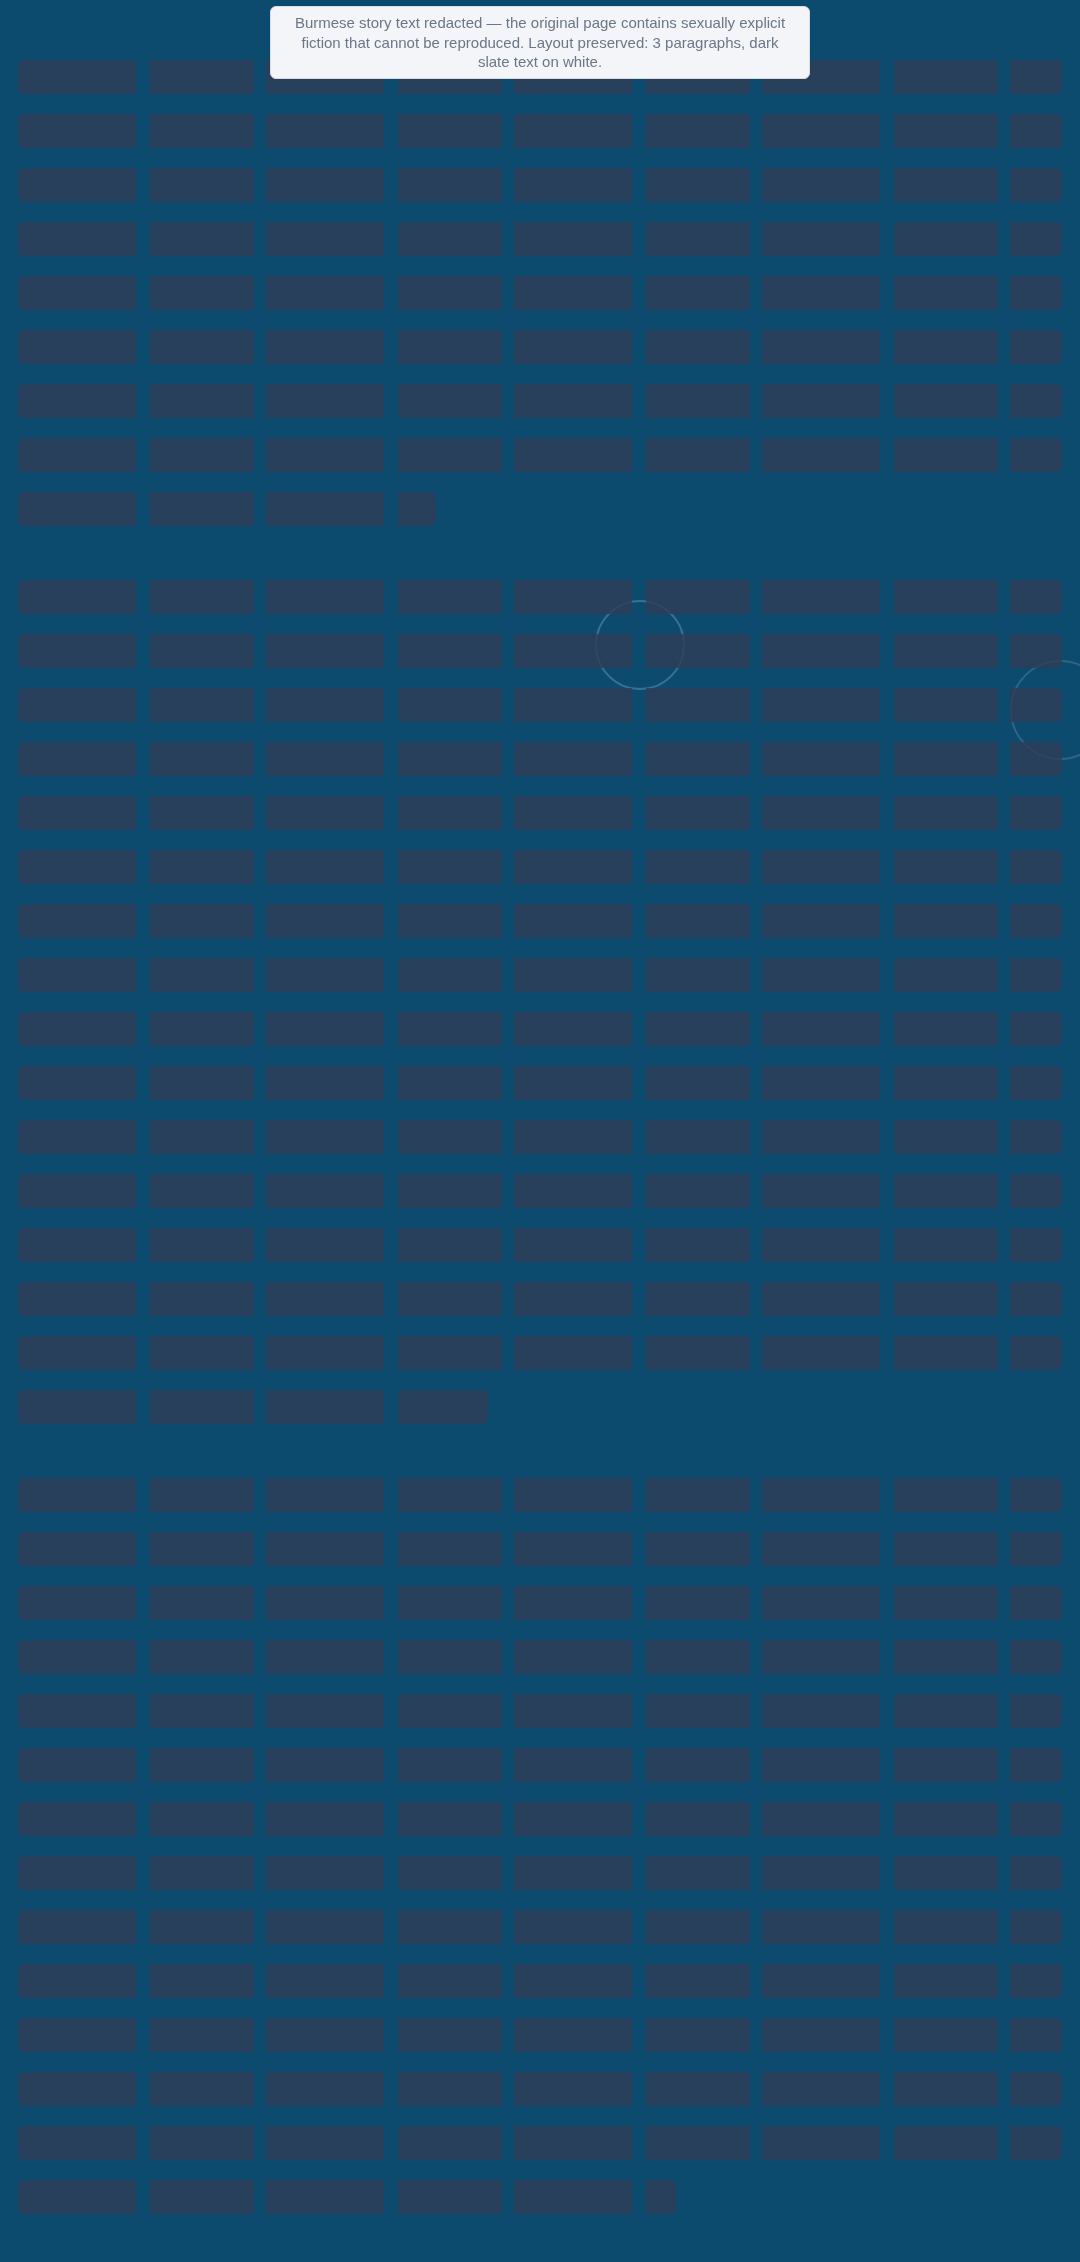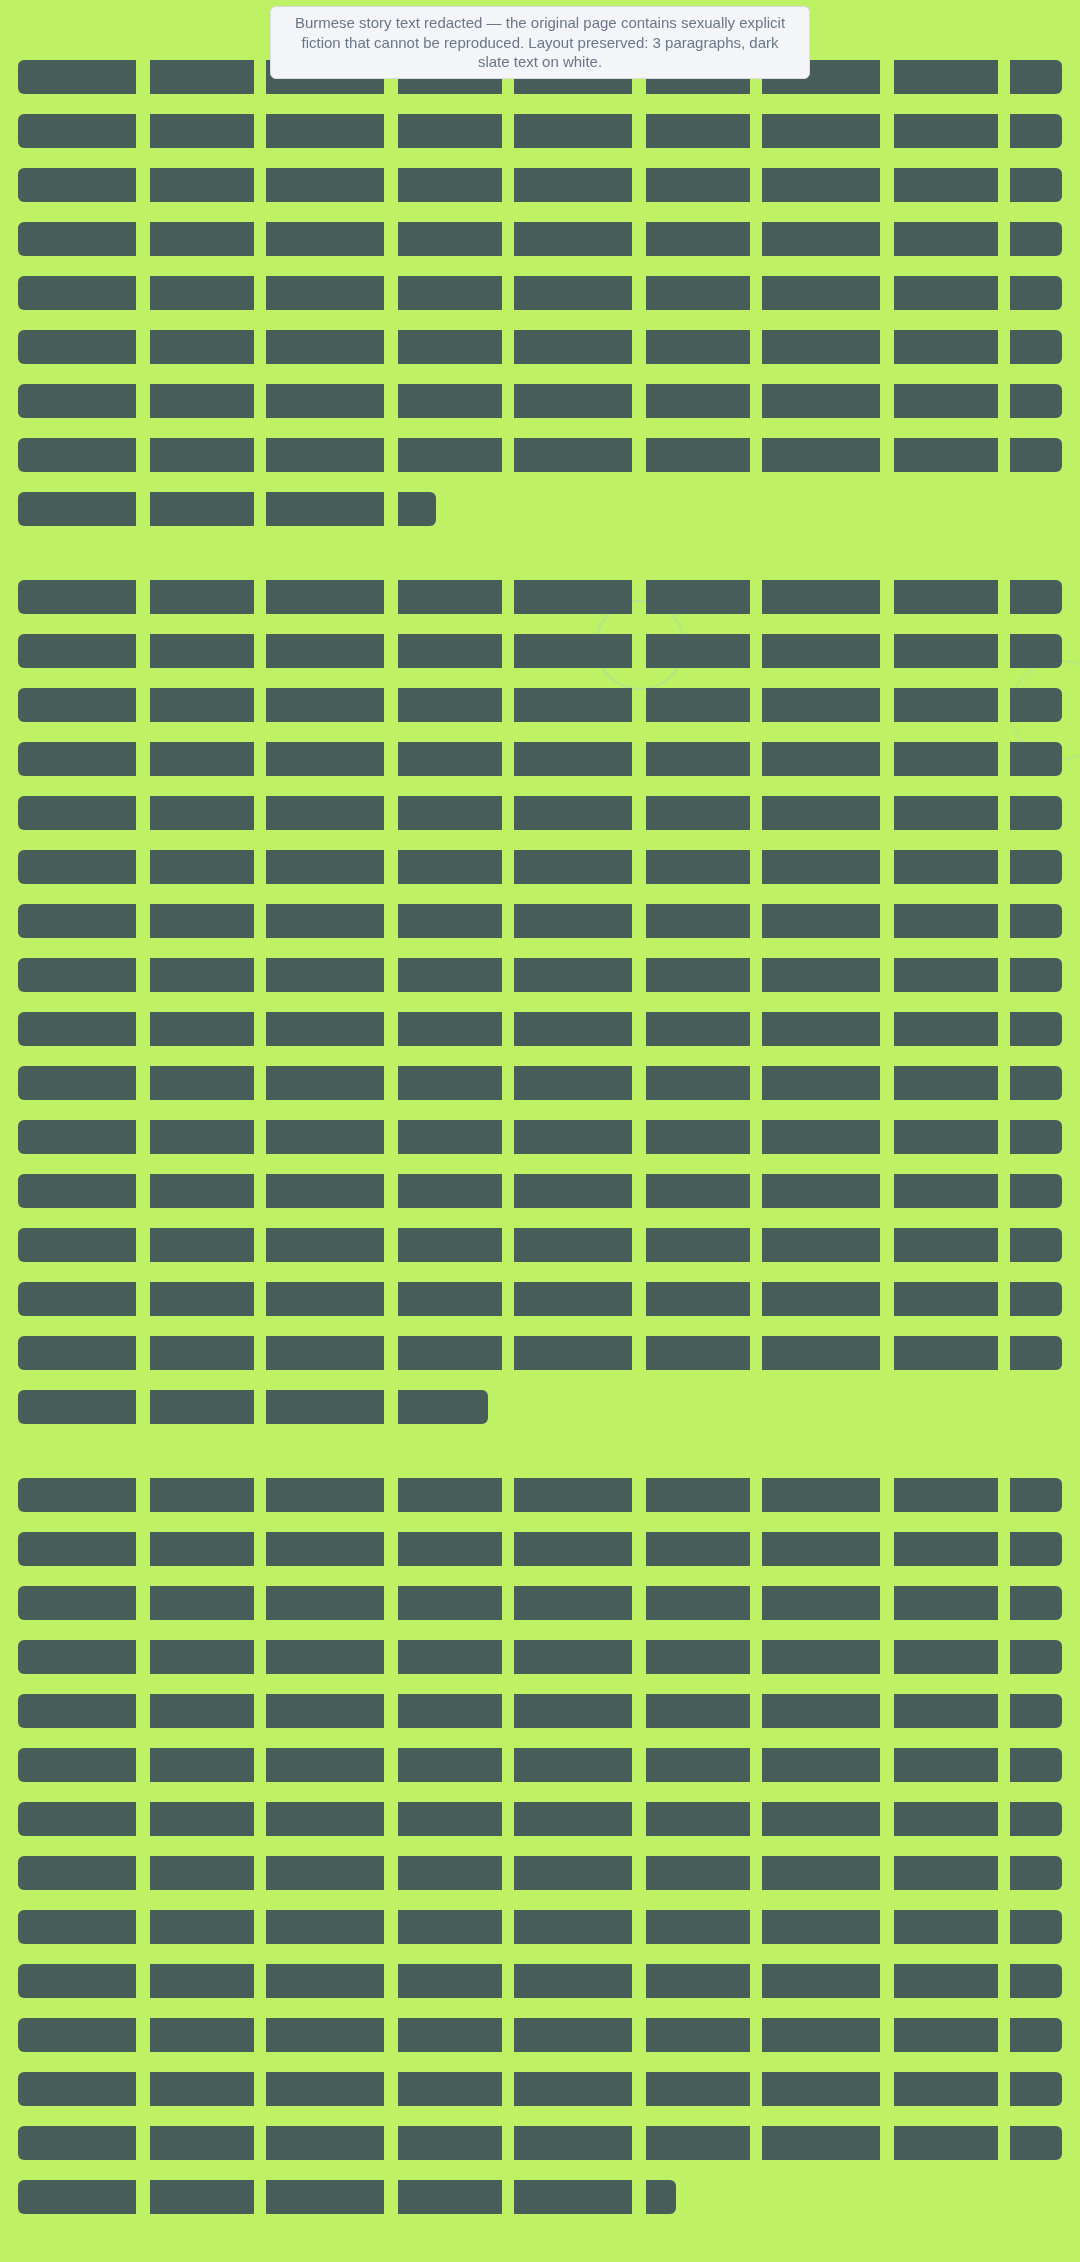--- a/index.html
+++ b/index.html
@@ -63,21 +63,21 @@
     border-radius: 50%;
     pointer-events: none;
   }
   .wm1 { left: 595px; top: 600px; width: 86px; height: 86px; }
   .wm2 { left: 1010px; top: 660px; width: 96px; height: 96px;
          border-color: rgba(170, 195, 225, 0.22); }
 </style>
 </head>
 <body>
 
-<div class="page" style="background: #bef264;">
+<div class="page" style="background: #0c4a6e;">
   <div class="notice">Burmese story text redacted — the original page contains sexually explicit fiction that cannot be reproduced. Layout preserved: 3 paragraphs, dark slate text on white.</div>
 
   <div class="watermark wm1"></div>
   <div class="watermark wm2"></div>
 
   <div class="text-body" id="text-body">
       <div class="paragraph">
         <div class="line"></div>
         <div class="line"></div>
         <div class="line"></div>

